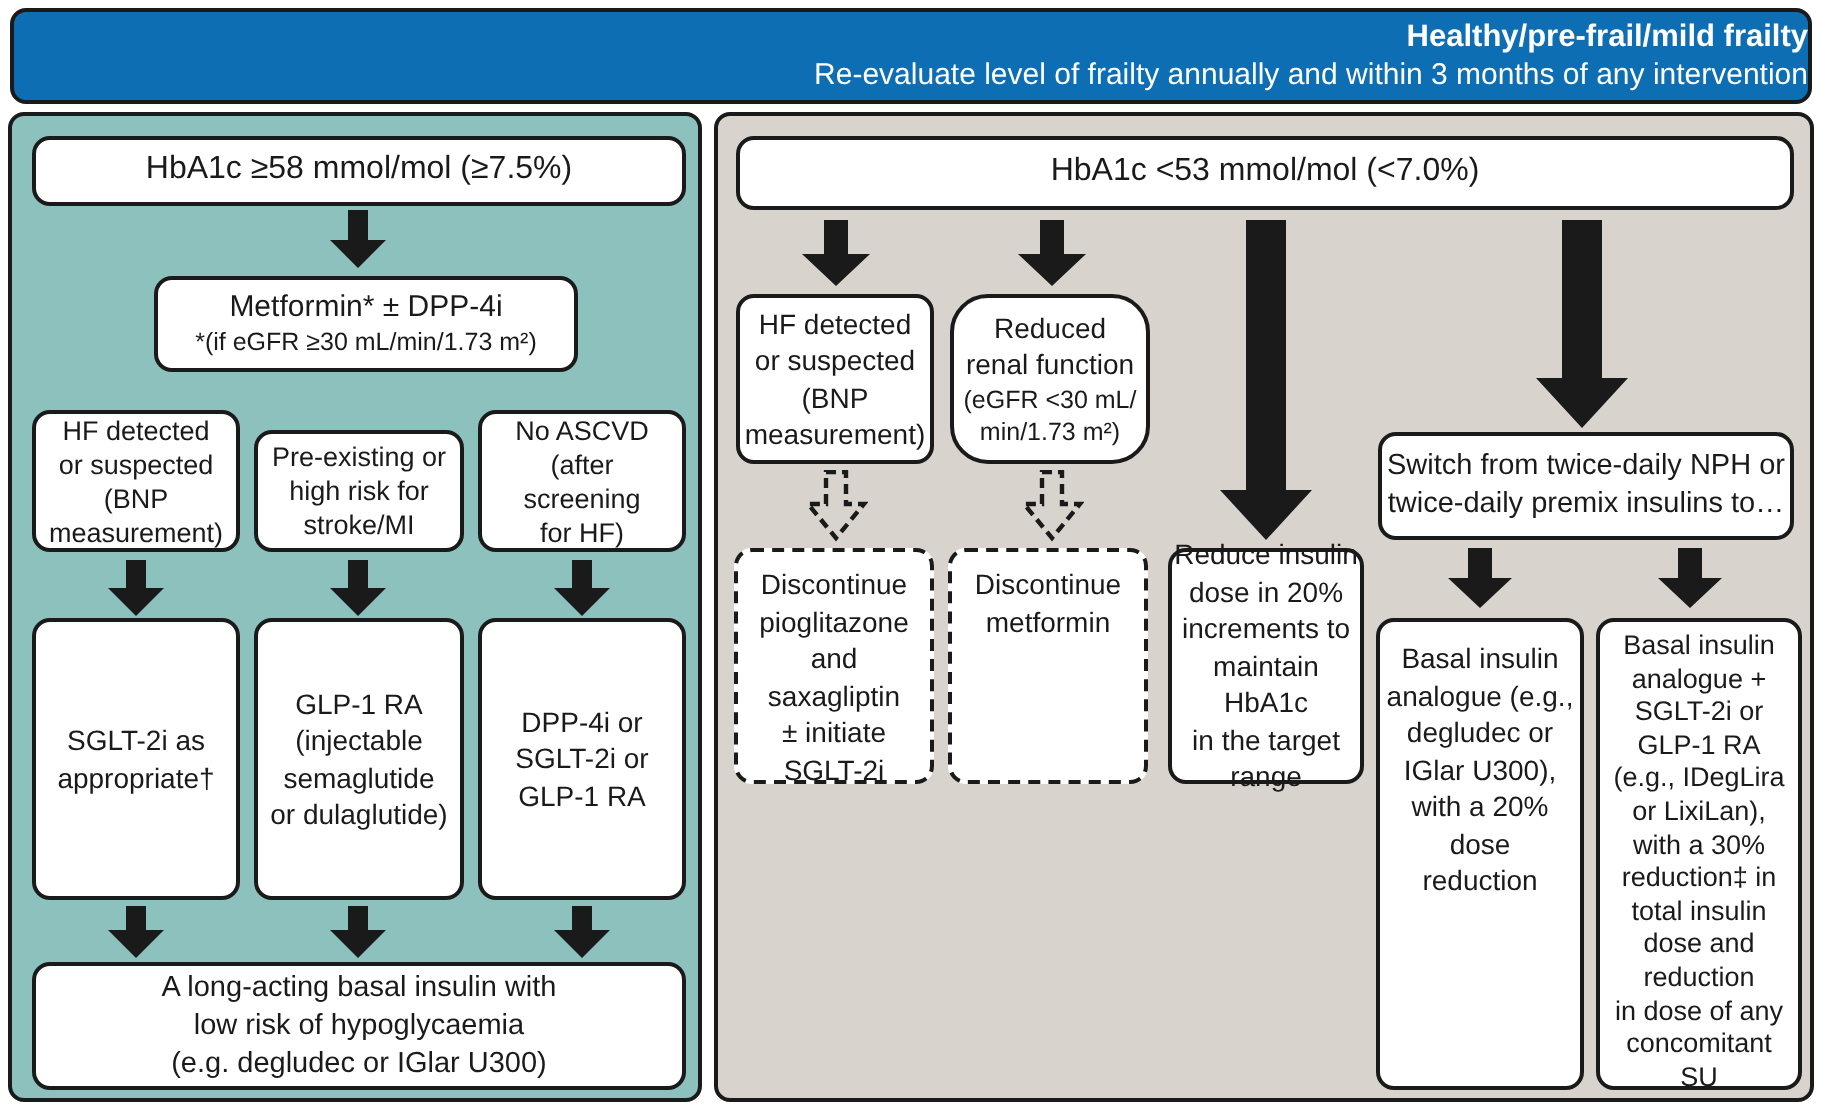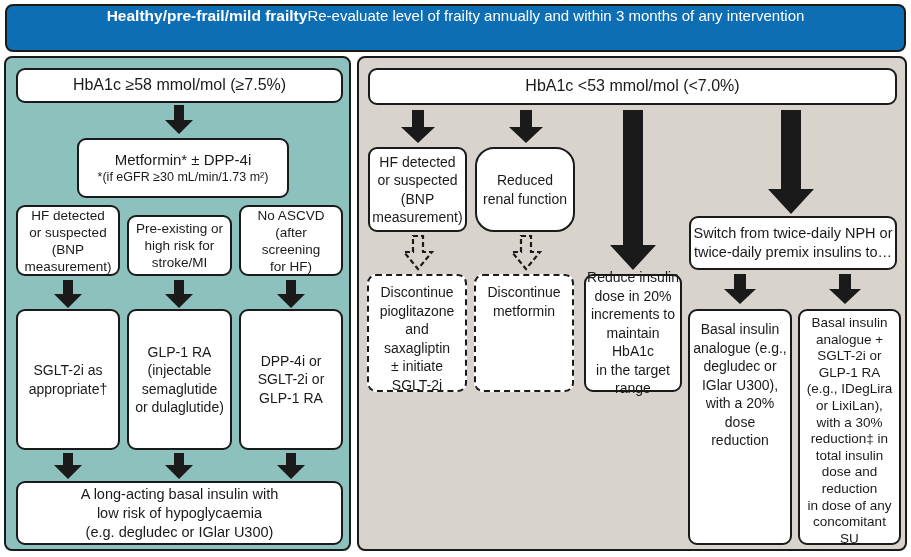--- a/index.html
+++ b/index.html
@@ -3,22 +3,22 @@
 <meta charset="utf-8">
 <style>
   :root{
     --header-bg:#0e6eb4; --left-panel-bg:#8cc1be; --right-panel-bg:#d8d3cc;
     --box-bg:#ffffff; --border:#1a1a1a; --arrow:#1a1a1a; --header-text:#ffffff;
   }
   html,body{margin:0;padding:0;background:#ffffff;}
   .page{position:relative;width:911px;height:557px;background:#fff;
         font-family:"Liberation Sans", sans-serif;color:#1a1a1a;overflow:hidden;}
   .hdr{position:absolute;left:5px;top:4px;width:897px;height:44px;background:var(--header-bg);
-       border:2px solid var(--border);border-radius:8px;display:flex;flex-direction:row;
-       align-items:flex-start;justify-content:center;color:var(--header-text);}
+       border:2px solid var(--border);border-radius:8px;display:flex;flex-direction:column;
+       align-items:flex-end;justify-content:center;color:var(--header-text);}
   .hdr .t1{font-weight:bold;font-size:15.5px;line-height:19px;}
   .hdr .t2{font-size:15px;line-height:19px;}
   .panel{position:absolute;top:56px;border:2.5px solid var(--border);border-radius:8px;box-sizing:border-box;padding-left:44px;}
   .panel.left{left:4px;width:347px;height:495px;background:var(--left-panel-bg);}
   .panel.right{left:357px;width:550px;height:495px;background:var(--right-panel-bg);}
   .box{position:absolute;background:var(--box-bg);border:2px solid var(--border);border-radius:9px;
        box-sizing:border-box;display:flex;flex-direction:column;align-items:center;justify-content:center;
        text-align:center;white-space:pre-line;font-size:14px;line-height:18.5px;}
   .box.dashed{border-style:dashed;}
   .box.topalign{justify-content:flex-start;}
@@ -40,21 +40,21 @@
     <div class="t2">Re-evaluate level of frailty annually and within 3 months of any intervention</div>
   </div>
 
   <div class="panel left">
     <div class="box fs16" style="left:10px;top:10px;width:327px;height:35px;">HbA1c ≥58 mmol/mol (≥7.5%)</div>
 
     <svg class="arrow" style="left:158px;top:47px;" width="30" height="29" viewBox="0 0 30 29">
       <polygon points="10,0 20,0 20,15 29,15 15,29 1,15 10,15"></polygon>
       </svg>
 
-    <div class="box" style="left:71px;top:80px;width:212px;height:60px;">
+    <div class="box" style="left:71px;top:80px;width:212px;height:48px;">
       <span style="font-size:15px;line-height:19px;">Metformin* ± DPP-4i</span>
       <span class="small">*(if eGFR ≥30 mL/min/1.73 m²)</span>
     </div>
 
     <div class="box cond" style="left:10px;top:147px;width:104px;height:71px;">HF detected
 or suspected
 (BNP
 measurement)</div>
     <div class="box cond" style="left:233px;top:147px;width:104px;height:71px;">No ASCVD
 (after
@@ -118,20 +118,22 @@
 saxagliptin
 ± initiate
 SGLT-2i</div>
 
     <svg class="arrow" style="left:149px;top:52px;" width="36" height="33" viewBox="0 0 36 33">
         <polygon points="12,0 24,0 24,17 35,17 18,33 1,17 12,17"></polygon>
       </svg>
     <div class="box" style="left:116px;top:89px;width:100px;height:85px;border-radius:19px;">
       <span style="font-size:14px;line-height:18.5px;">Reduced
 renal function</span>
+      <span class="small">(eGFR &lt;30 mL/
+min/1.73 m²)</span>
     </div>
     <svg class="darrow" style="left:151px;top:177px;" width="32" height="36" viewBox="0 0 32 36">
       <path d="M11,1 L21,1 L21,17 L30,17 L16,34 L2,17 L11,17 Z" stroke-width="2.2" stroke-dasharray="5 3"></path>
       </svg>
     <div class="box dashed topalign" style="left:115px;top:216px;width:100px;height:118px;padding-top:7px;">Discontinue
 metformin</div>
 
     <svg class="arrow" style="left:251px;top:52px;" width="46" height="160" viewBox="0 0 46 160">
       <polygon points="13,0 33,0 33,135 46,135 23,160 0,135 13,135"></polygon>
       </svg>

